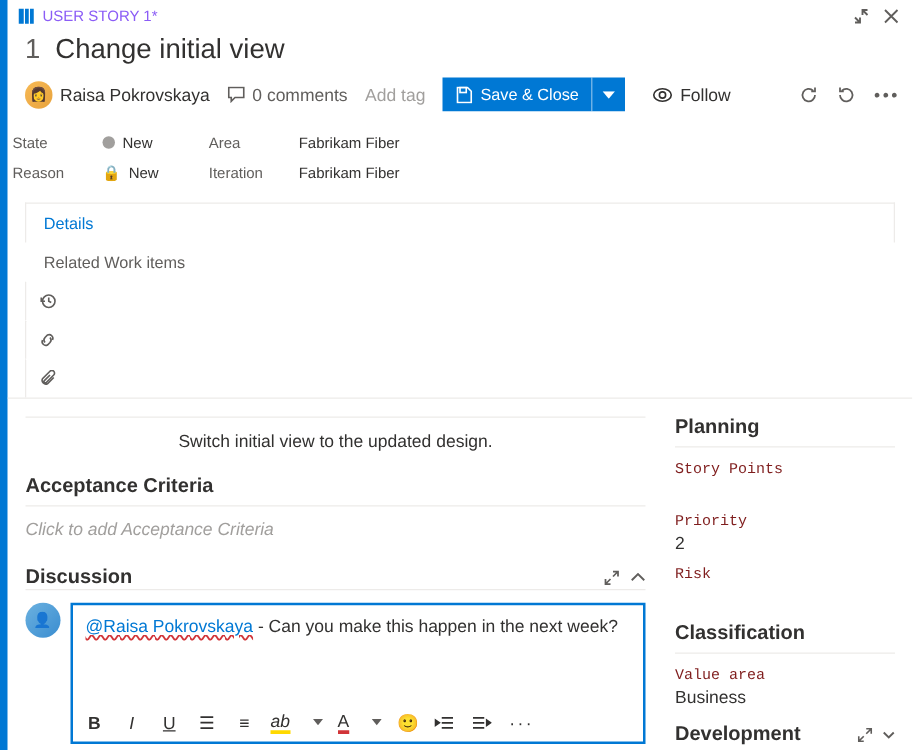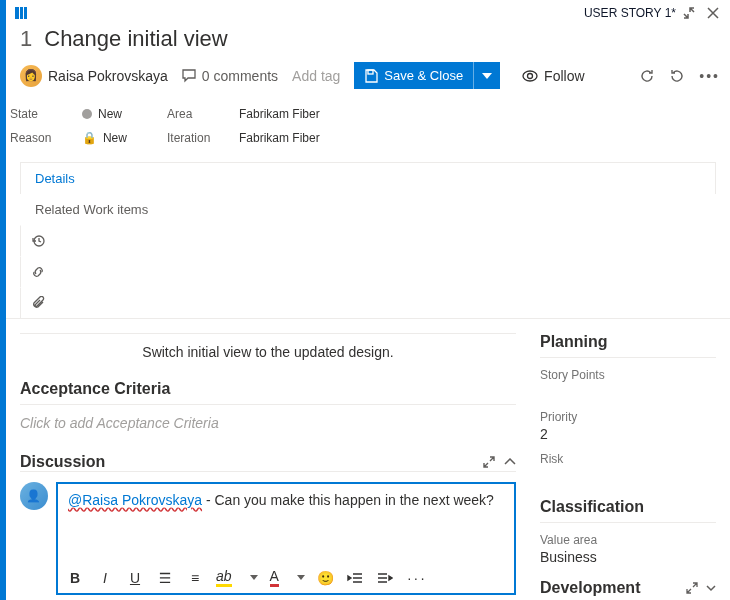--- a/index.html
+++ b/index.html
@@ -2,21 +2,21 @@
 <html><head>
 <meta charset="utf-8">
 <style>
   * { box-sizing: border-box; margin: 0; padding: 0; font-family: "Segoe UI", -apple-system, sans-serif; }
   body { width: 730px; height: 600px; background: #fff; color: #323130; font-size: 14px; }
   .container { display: flex; height: 100%; }
   .left-bar { width: 6px; background: #0078d4; flex-shrink: 0; }
   .main { flex: 1; display: flex; flex-direction: column; overflow: hidden; }
   .header-row { display: flex; align-items: center; padding: 6px 10px 2px 8px; gap: 6px; }
   .wi-icon { color: #0078d4; font-size: 12px; }
-  .wi-type { color: #0f172a; font-size: 12px; flex: 1; text-align: right; }
+  .wi-type { color: #8b5cf6; font-size: 12px; flex: 1; }
   .hdr-icons { display: flex; gap: 10px; align-items: center; }
   .hdr-icons span, .hdr-icons svg { cursor: pointer; color: #605e5c; }
   .title-row { display: flex; align-items: baseline; padding: 4px 10px 6px 14px; gap: 12px; }
   .wi-id { font-size: 22px; color: #605e5c; font-weight: 400; }
   .wi-title { font-size: 22px; color: #323130; font-weight: 400; }
   .toolbar { display: flex; align-items: center; padding: 4px 10px 8px 14px; gap: 14px; }
   .assignee { display: flex; align-items: center; gap: 6px; cursor: pointer; }
   .avatar { width: 22px; height: 22px; border-radius: 50%; background: linear-gradient(135deg,#f7b955,#e8a33d); display:flex; align-items:center; justify-content:center; font-size:11px; color:#5b3a00; }
   .comments { display: flex; align-items: center; gap: 4px; color: #605e5c; cursor: pointer; }
   .addtag { color: #a19f9d; cursor: pointer; }
@@ -48,21 +48,21 @@
   .disc-head .spacer { flex:1; }
   .disc-head .ico { color:#605e5c; cursor:pointer; }
   .disc-body { display:flex; gap:8px; margin-top:10px; }
   .disc-av { width:28px; height:28px; border-radius:50%; background:linear-gradient(135deg,#6bb1e0,#3a8dd0); display:flex; align-items:center; justify-content:center; font-size:12px; color:#083a5e; }
   .editor-wrap { flex:1; border:2px solid #0078d4; }
   .editor { min-height: 78px; padding: 8px 10px; font-size:14px; }
   .mention { color:#0078d4; text-decoration: underline wavy #d13438; text-underline-offset: 2px; }
   .ed-toolbar { display:flex; gap:12px; padding:6px 8px; align-items:center; color:#323130; }
   .ed-toolbar .tbtn { cursor:pointer; min-width:18px; text-align:center; }
   .combo { display:flex; align-items:center; gap:18px; }
-  .rt-label { color:#737373; font-size:12px; margin: 4px 0 2px 0; }
+  .rt-label { color:#7f1d1d; font-size:12px; margin: 4px 0 2px 0; font-family: Liberation Mono, monospace; }
   .rt-val { color:#323130; font-size:14px; margin-bottom: 10px; }
   .rt-sec { display:flex; align-items:center; }
   .rt-sec .spacer { flex:1; }
   .rt-sec .ico { color:#605e5c; cursor:pointer; margin-left:8px; font-size:13px; }
   .rt-hr { border:none; border-top:1px solid #edebe9; margin: 4px 0 10px 0; }
   svg { display:block; }
 </style>
 </head>
 <body>
 

